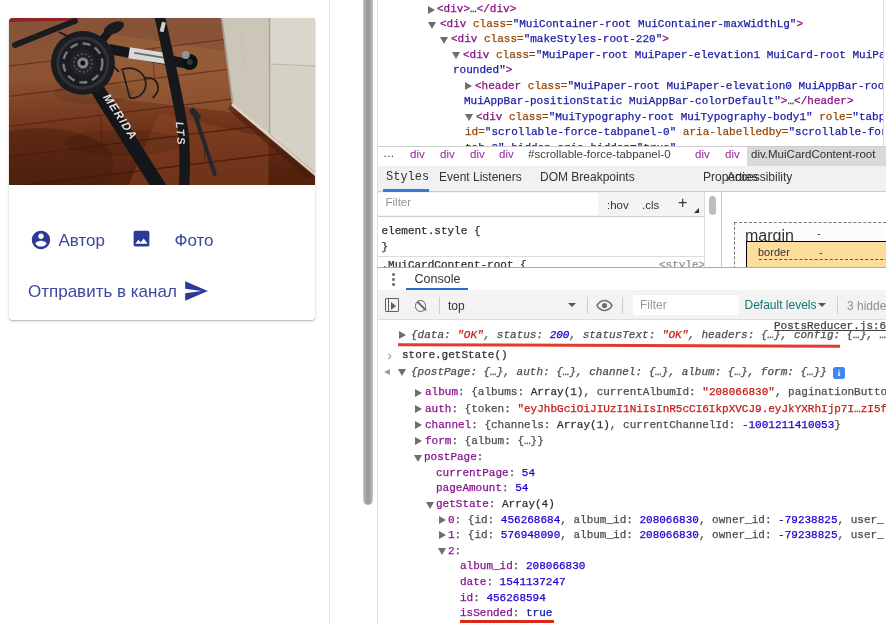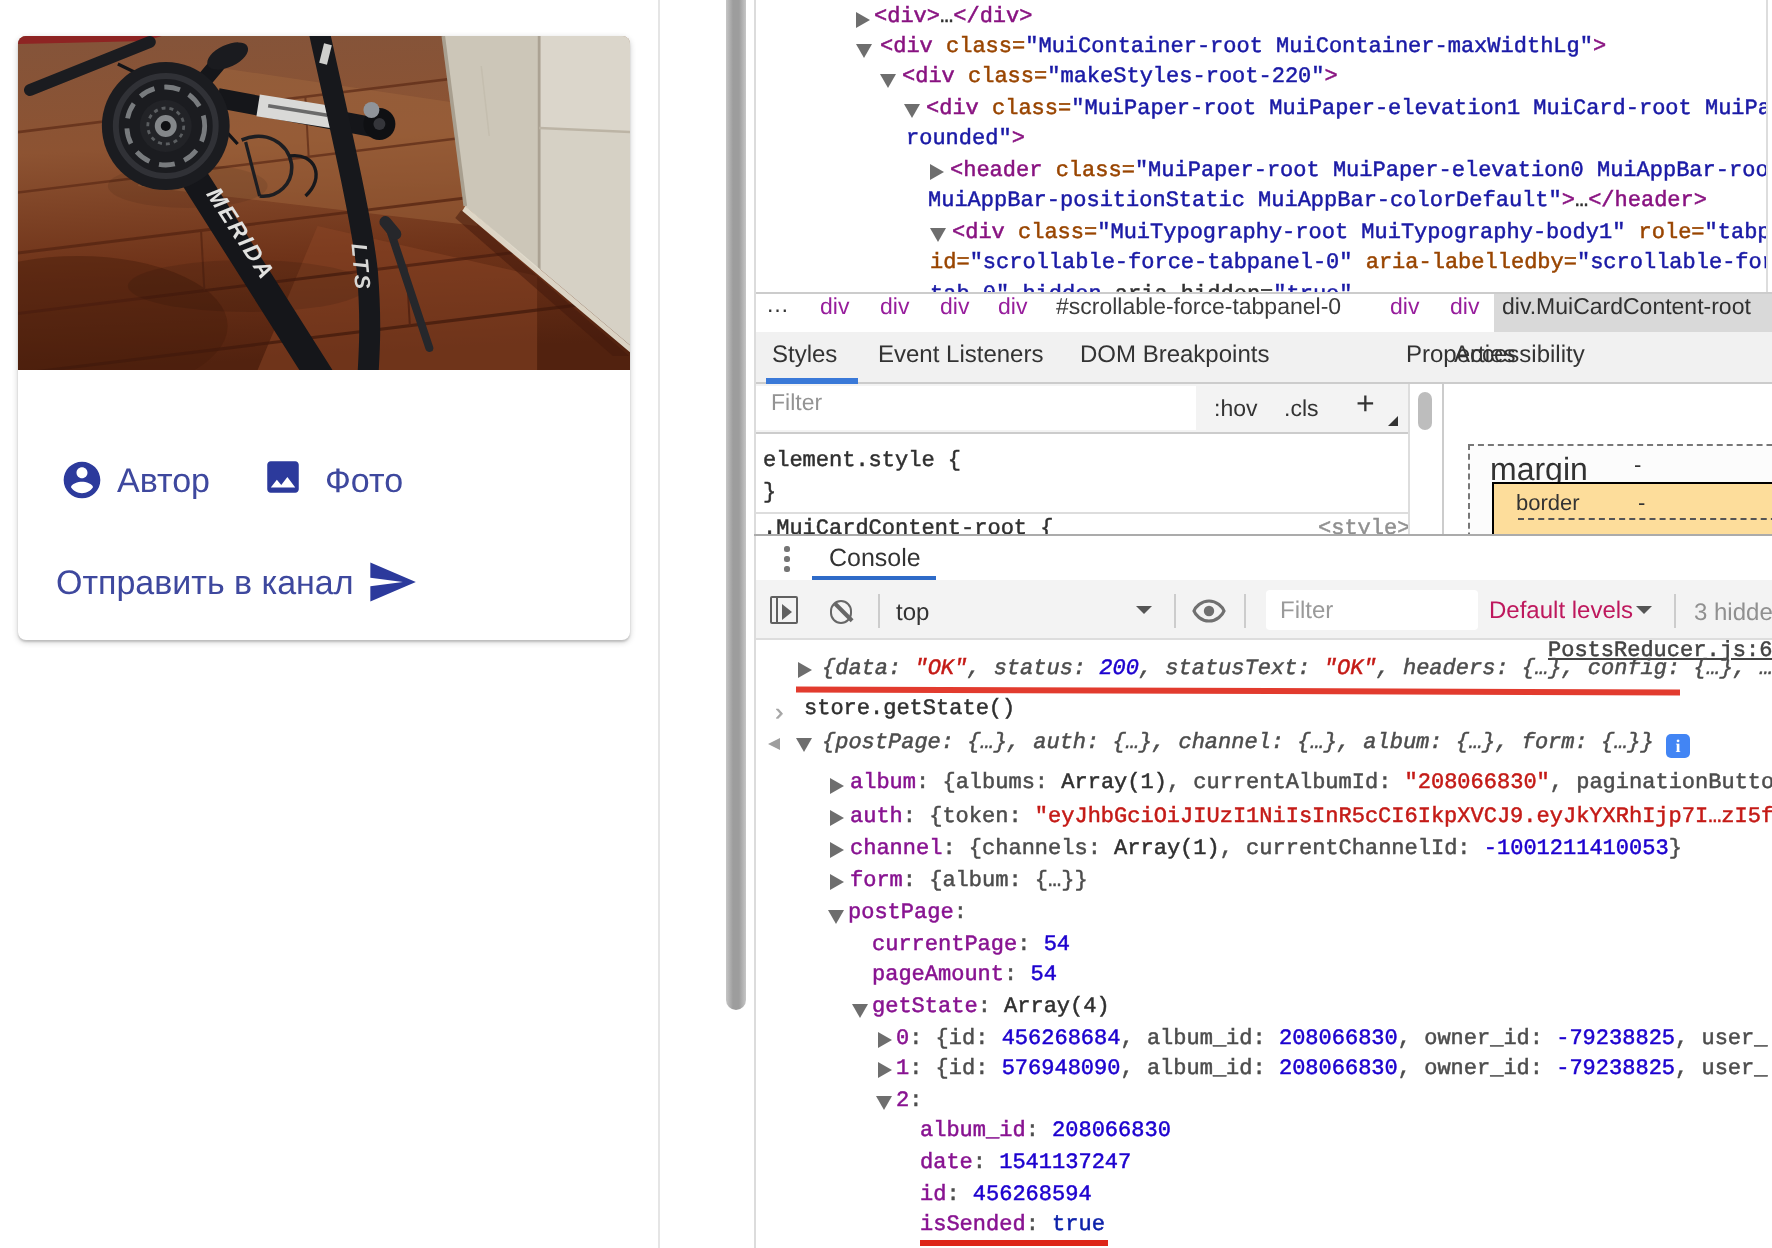--- a/index.html
+++ b/index.html
@@ -95,21 +95,21 @@
     <line x1="184" y1="93" x2="189" y2="99" stroke="#26272b" stroke-width="6" stroke-linecap="round"></line>
   </svg>
 
   <svg class="abs" style="left:21.5px;top:211.3px;" width="22" height="22" viewBox="0 0 24 24">
       <path fill-rule="evenodd" fill="#2c3a9c" d="M12 2C6.48 2 2 6.48 2 12s4.48 10 10 10 10-4.48 10-10S17.52 2 12 2zm0 3c1.66 0 3 1.34 3 3s-1.34 3-3 3-3-1.34-3-3 1.34-3 3-3zm0 14.2c-2.5 0-4.71-1.28-6-3.22.03-1.99 4-3.08 6-3.08 1.99 0 5.97 1.09 6 3.08-1.29 1.94-3.5 3.22-6 3.22z"></path>
     </svg>
   <div class="abs" style="left:50px;top:214px;font-size:17px;line-height:17px;color:#3e489e;">Автор</div>
   <svg class="abs" style="left:122.4px;top:210.9px;" width="21" height="21" viewBox="0 0 24 24">
       <path fill-rule="evenodd" fill="#2c3a9c" d="M21 19V5c0-1.1-.9-2-2-2H5c-1.1 0-2 .9-2 2v14c0 1.1.9 2 2 2h14c1.1 0 2-.9 2-2zM8.5 13.5l2.5 3.01L14.5 12l4.5 6H5l3.5-4.5z"></path>
     </svg>
-  <div class="abs" style="left:154px;top:214px;font-size:17px;line-height:17px;color:#3e489e;">Фото</div>
+  <div class="abs" style="left:166px;top:214px;font-size:17px;line-height:17px;color:#3e489e;">Фото</div>
   <div class="abs" style="left:19.5px;top:265px;font-size:17px;line-height:17px;color:#3e489e;">Отправить в канал</div>
   <svg class="abs" style="left:174.3px;top:260.5px;" width="26" height="26" viewBox="0 0 24 24">
       <path fill="#2c3a9c" d="M2.01 21L23 12 2.01 3 2 10l15 2-15 2z"></path>
     </svg>
 </div>
 
 <div class="abs" id="dtborder" style="left:377px;top:0;width:1px;height:624px;background:#dcdcdc;"></div>
 <div class="abs" id="tree" style="left:378px;top:0;width:505px;height:146px;overflow:hidden;background:#fff;">
   <div class="tri-r" style="left:50px;top:6px;"></div>
   <div class="abs mono" style="left:59px;top:1.5px;"><span class="tg">&lt;div&gt;</span><span class="pl">…</span><span class="tg">&lt;/div&gt;</span></div>
@@ -136,21 +136,21 @@
 <div class="abs sans" style="left:410px;top:148px;font-size:11.5px;color:#971d9c;">div</div>
 <div class="abs sans" style="left:440px;top:148px;font-size:11.5px;color:#971d9c;">div</div>
 <div class="abs sans" style="left:470px;top:148px;font-size:11.5px;color:#971d9c;">div</div>
 <div class="abs sans" style="left:499px;top:148px;font-size:11.5px;color:#971d9c;">div</div>
 <div class="abs sans" style="left:528px;top:148px;font-size:11.5px;color:#3c3c3c;">#scrollable-force-tabpanel-0</div>
 <div class="abs sans" style="left:695px;top:148px;font-size:11.5px;color:#971d9c;">div</div>
 <div class="abs sans" style="left:725px;top:148px;font-size:11.5px;color:#971d9c;">div</div>
 <div class="abs sans" style="left:751px;top:148px;font-size:11.5px;color:#303030;width:135px;overflow:hidden;white-space:pre;">div.MuiCardContent-root</div>
 
 <div class="abs" id="tabs" style="left:378px;top:166px;width:508px;height:26px;background:#f1f1f1;border-bottom:1px solid #ccc;box-sizing:border-box;"></div>
-<div class="abs sans" style="left:386px;top:169.5px;font-size:12px;color:#333;">Styles</div>
+<div class="abs sans" style="left:386px;top:169.5px;font-size:12px;color:#333;font-family:Liberation Mono, monospace;">Styles</div>
 <div class="abs sans" style="left:439px;top:169.5px;font-size:12px;color:#333;">Event Listeners</div>
 <div class="abs sans" style="left:540px;top:169.5px;font-size:12px;color:#333;">DOM Breakpoints</div>
 <div class="abs sans" style="left:655px;top:169.5px;font-size:12px;color:#333;margin-left:48px;">Properties</div>
 <div class="abs sans" style="left:727px;top:169.5px;font-size:12px;color:#333;">Accessibility</div>
 <div class="abs" style="left:383px;top:189px;width:46px;height:2.5px;background:#3a79d8;"></div>
 
 <div class="abs" id="filterrow" style="left:378px;top:192px;width:328px;height:25px;background:#f3f3f3;border-bottom:1px solid #ccc;box-sizing:border-box;"></div>
 <div class="abs" style="left:378px;top:193px;width:220px;height:22px;background:#fff;"></div>
 <div class="abs sans" style="left:385.5px;top:196px;font-size:11.5px;color:#949494;">Filter</div>
 <div class="abs sans" style="left:607px;top:198.5px;font-size:11.5px;color:#333;">:hov</div>
@@ -196,21 +196,21 @@
   <div class="abs sans" style="left:70px;top:9px;font-size:12px;color:#333;">top</div>
   <div class="abs" style="left:190px;top:13px;width:0;height:0;border-top:4.5px solid #555;border-left:4px solid transparent;border-right:4px solid transparent;"></div>
   <div class="sep" style="left:209px;top:7px;height:17px;"></div>
   <svg class="abs" style="left:218px;top:9px;" width="17" height="13" viewBox="0 0 17 13">
       <path d="M8.5 1.5 C12.5 1.5 15.3 4.6 16 6.5 C15.3 8.4 12.5 11.5 8.5 11.5 C4.5 11.5 1.7 8.4 1 6.5 C1.7 4.6 4.5 1.5 8.5 1.5 Z" fill="none" stroke="#707070" stroke-width="1.6"></path>
       <circle cx="8.5" cy="6.5" r="2.6" fill="#707070"></circle>
     </svg>
   <div class="sep" style="left:244px;top:7px;height:17px;"></div>
   <div class="abs" style="left:255px;top:4.5px;width:106px;height:20.5px;background:#fff;border-radius:2px;"></div>
   <div class="abs sans" style="left:262px;top:7.5px;font-size:12px;color:#9a9a9a;">Filter</div>
-  <div class="abs sans" style="left:366.5px;top:7.5px;font-size:12px;color:#be185d;white-space:pre;">Default levels</div>
+  <div class="abs sans" style="left:366.5px;top:7.5px;font-size:12px;color:#0f766e;white-space:pre;">Default levels</div>
   <div class="abs" style="left:440px;top:13px;width:0;height:0;border-top:4.5px solid #555;border-left:4px solid transparent;border-right:4px solid transparent;"></div>
   <div class="sep" style="left:459px;top:7px;height:17px;"></div>
   <div class="abs sans" style="left:469px;top:9px;font-size:12px;color:#909090;white-space:pre;">3 hidden</div>
 </div>
 
 <div class="abs" id="cmsg" style="left:378px;top:320px;width:508px;height:304px;background:#fff;overflow:hidden;">
   <div class="abs mono" style="left:396px;top:-1.5px;color:#444;text-decoration:underline;">PostsReducer.js:6</div>
   <div class="tri-r" style="left:21px;top:10.7px;"></div>
   <div class="abs mono" style="left:33px;top:7.5px;"><span class="it"><span class="g">{data: </span><span class="s">"OK"</span><span class="g">, status: </span><span class="n">200</span><span class="g">, statusText: </span><span class="s">"OK"</span><span class="g">, headers: {…}, config: {…}, …</span></span></div>
   <div class="abs" style="left:20px;top:24px;width:442px;height:2.6px;background:#e23b2e;transform:rotate(0.2deg);"></div>

